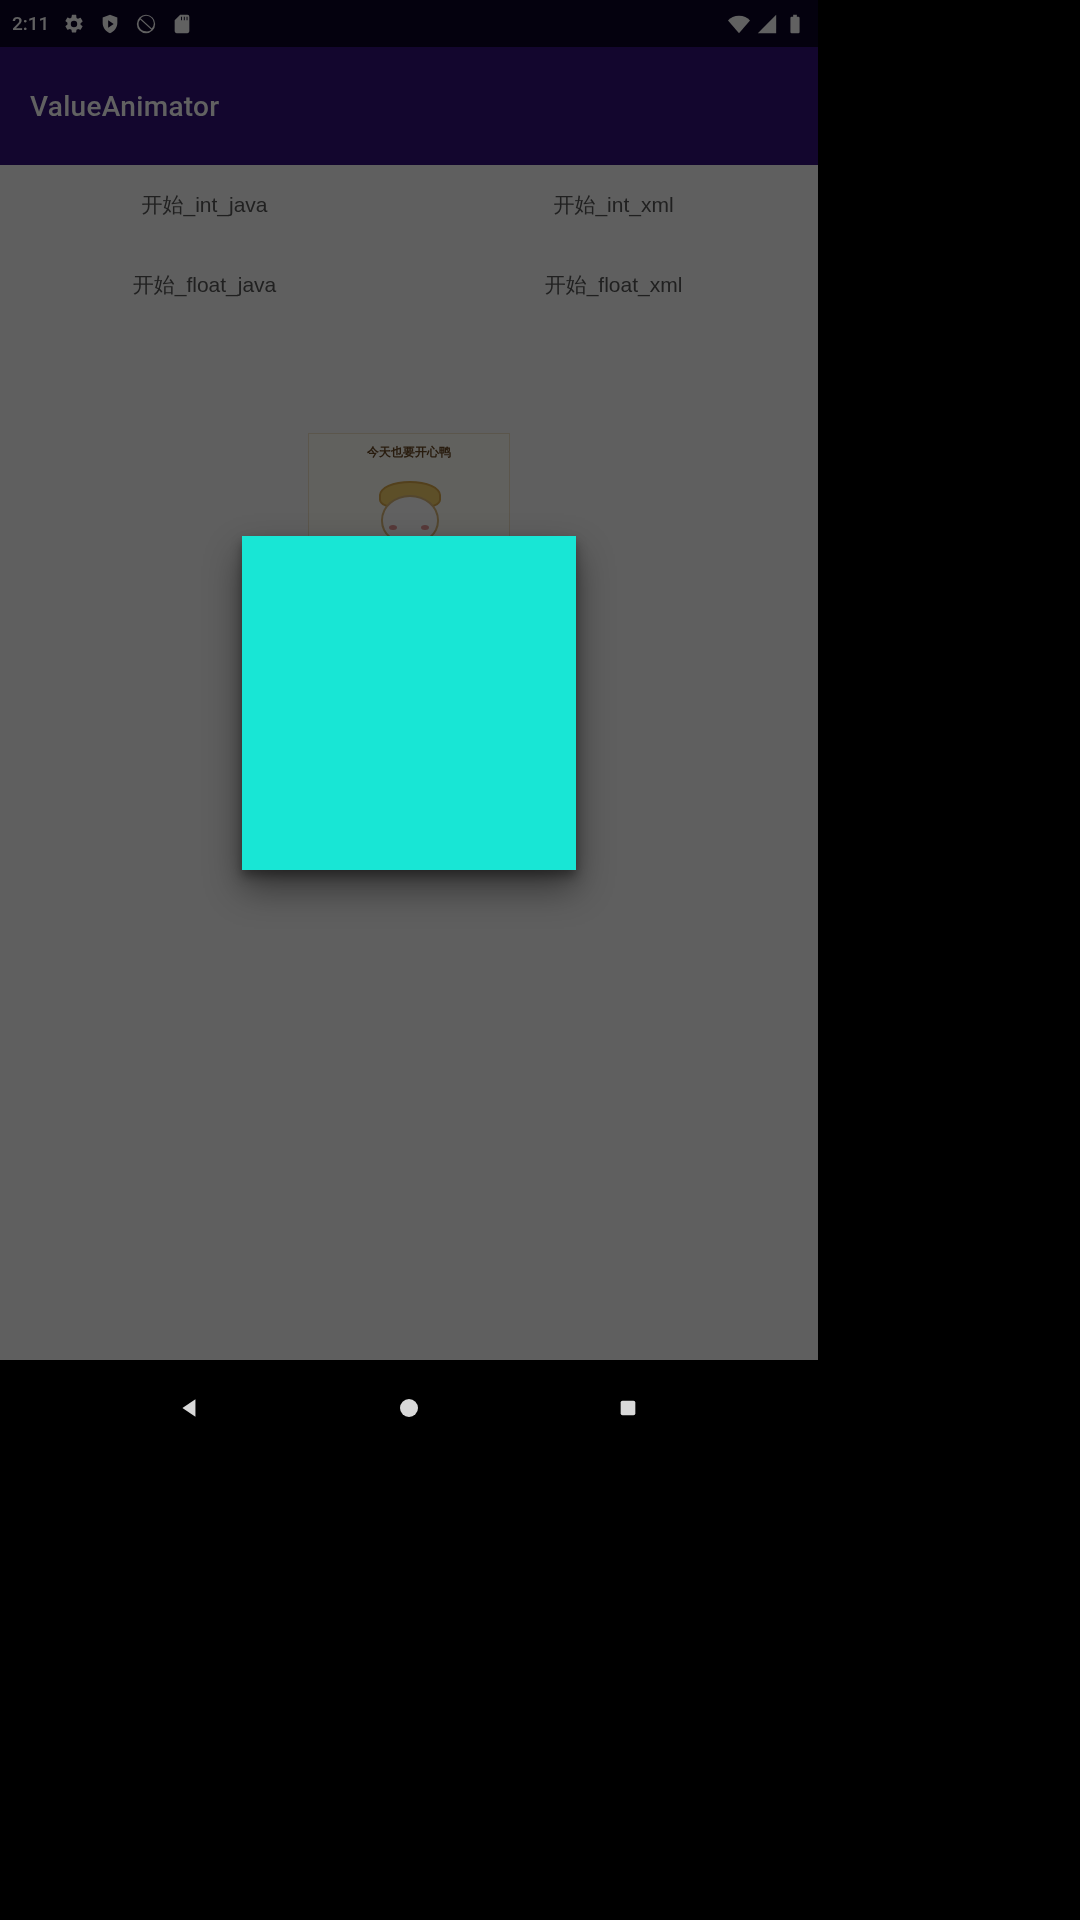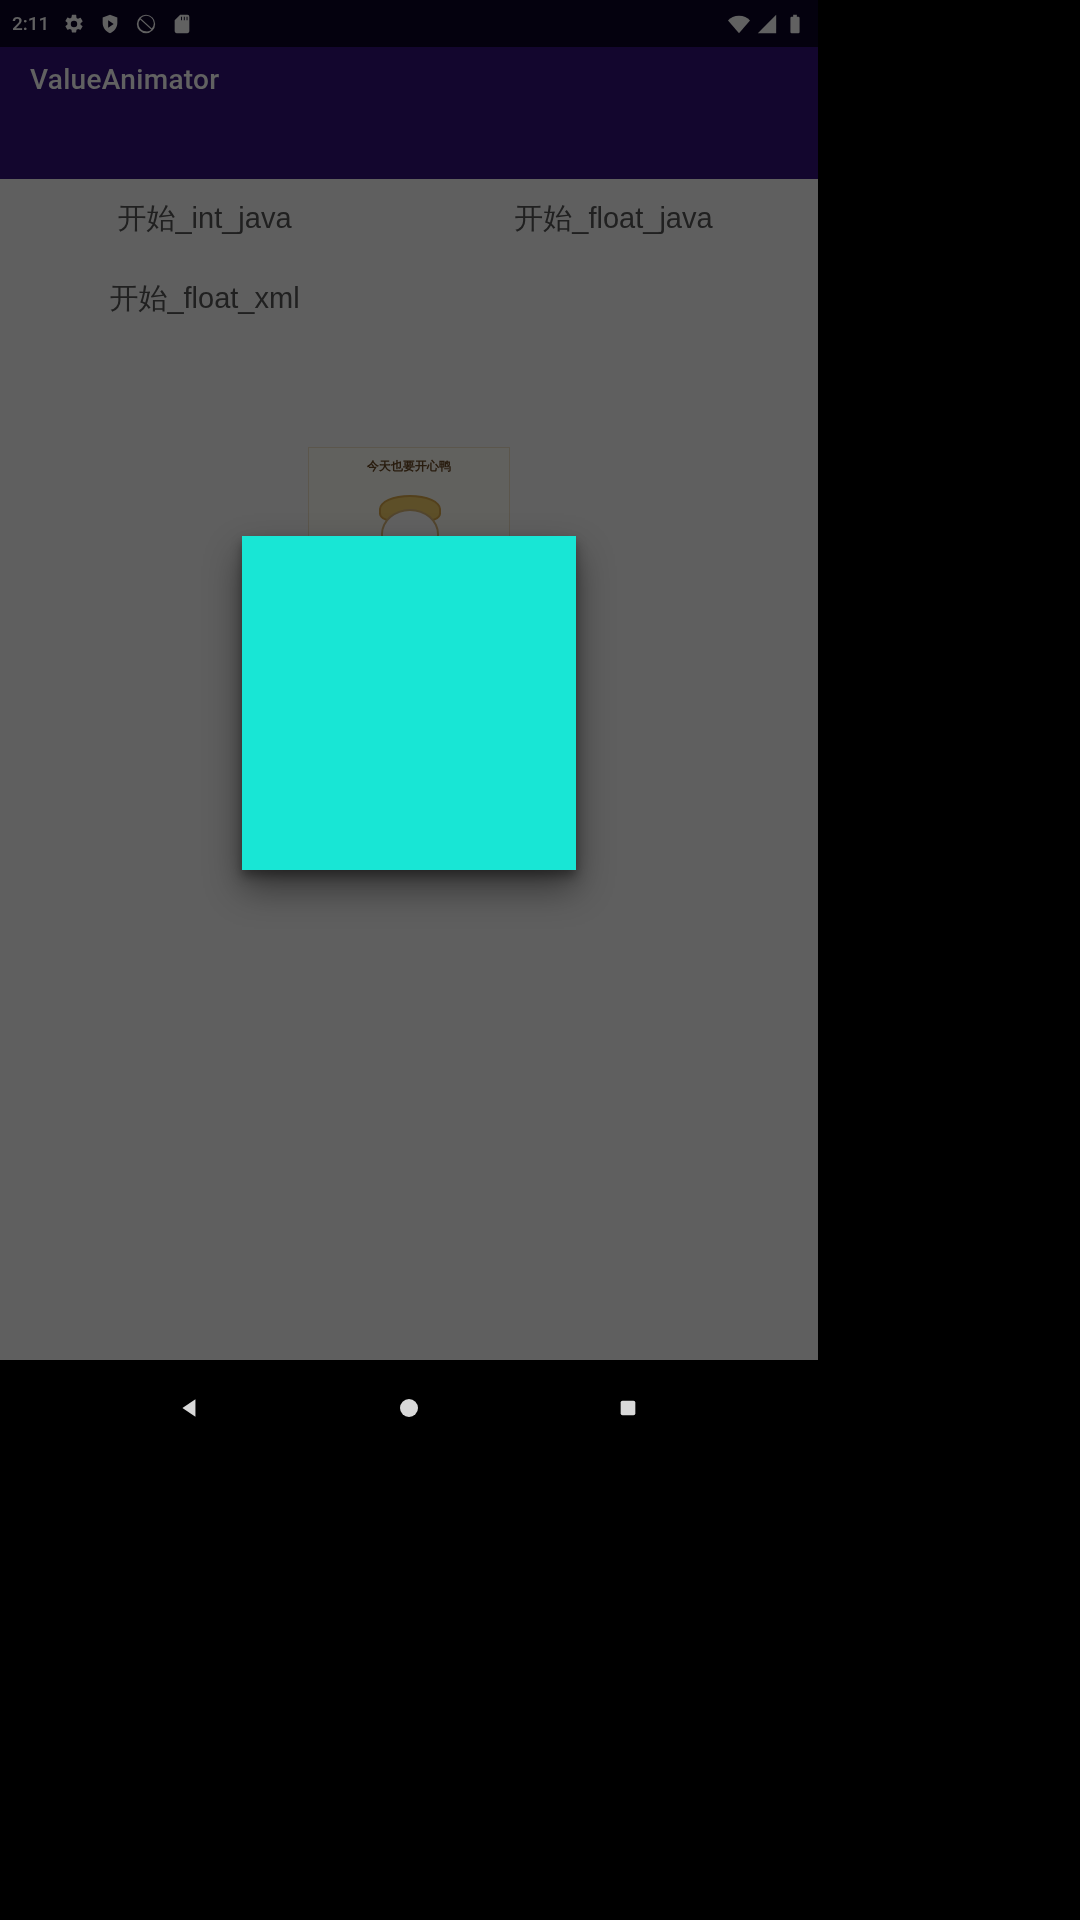--- a/index.html
+++ b/index.html
@@ -17,23 +17,24 @@
       color: #fff;
     }
     .status-left { display: flex; align-items: center; gap: 14px; }
     .status-right { display: flex; align-items: center; gap: 6px; }
     .clock { font-size: 19px; font-weight: 500; }
     .status-icon { width: 22px; height: 22px; display: flex; align-items: center; justify-content: center; }
     .status-icon svg { width: 100%; height: 100%; fill: #fff; }
 
     
     .app-bar {
-      height: 132px;
+      height: 118px;
       background: #32127a;
       display: flex;
+      align-items: center;
       padding: 16px 30px;
     }
     .app-title { color: #fff; font-size: 28px; font-weight: 500; letter-spacing: 0.3px; }
 
     
     .content {
       height: calc(1360px - 47px - 112px);
       background: #fafafa;
       position: relative;
       overflow: hidden;
@@ -41,21 +42,21 @@
     .btn-grid {
       display: grid;
       grid-template-columns: 1fr 1fr;
       width: 100%;
     }
     .btn {
       height: 80px;
       display: flex;
       align-items: center;
       justify-content: center;
-      font-size: 29px;
+      font-size: 21px;
       color: #555;
       background: transparent;
       border: none;
       cursor: pointer;
     }
 
     
     .cartoon {
       position: absolute;
       top: 268px;
@@ -188,20 +189,21 @@
   </div>
 </div>
 
 <div class="app-bar">
   <span class="app-title">ValueAnimator</span>
 </div>
 
 <div class="content">
   <div class="btn-grid">
     <button class="btn">开始_int_java</button>
+    <button class="btn">开始_int_xml</button>
     <button class="btn">开始_float_java</button>
     <button class="btn">开始_float_xml</button>
   </div>
 
   <div class="cartoon">
     <span class="cartoon-text">今天也要开心鸭</span>
     <div class="cartoon-figure">
       <div class="cartoon-hat"></div>
       <div class="cartoon-head"></div>
       <div class="cartoon-cheek-l"></div>

